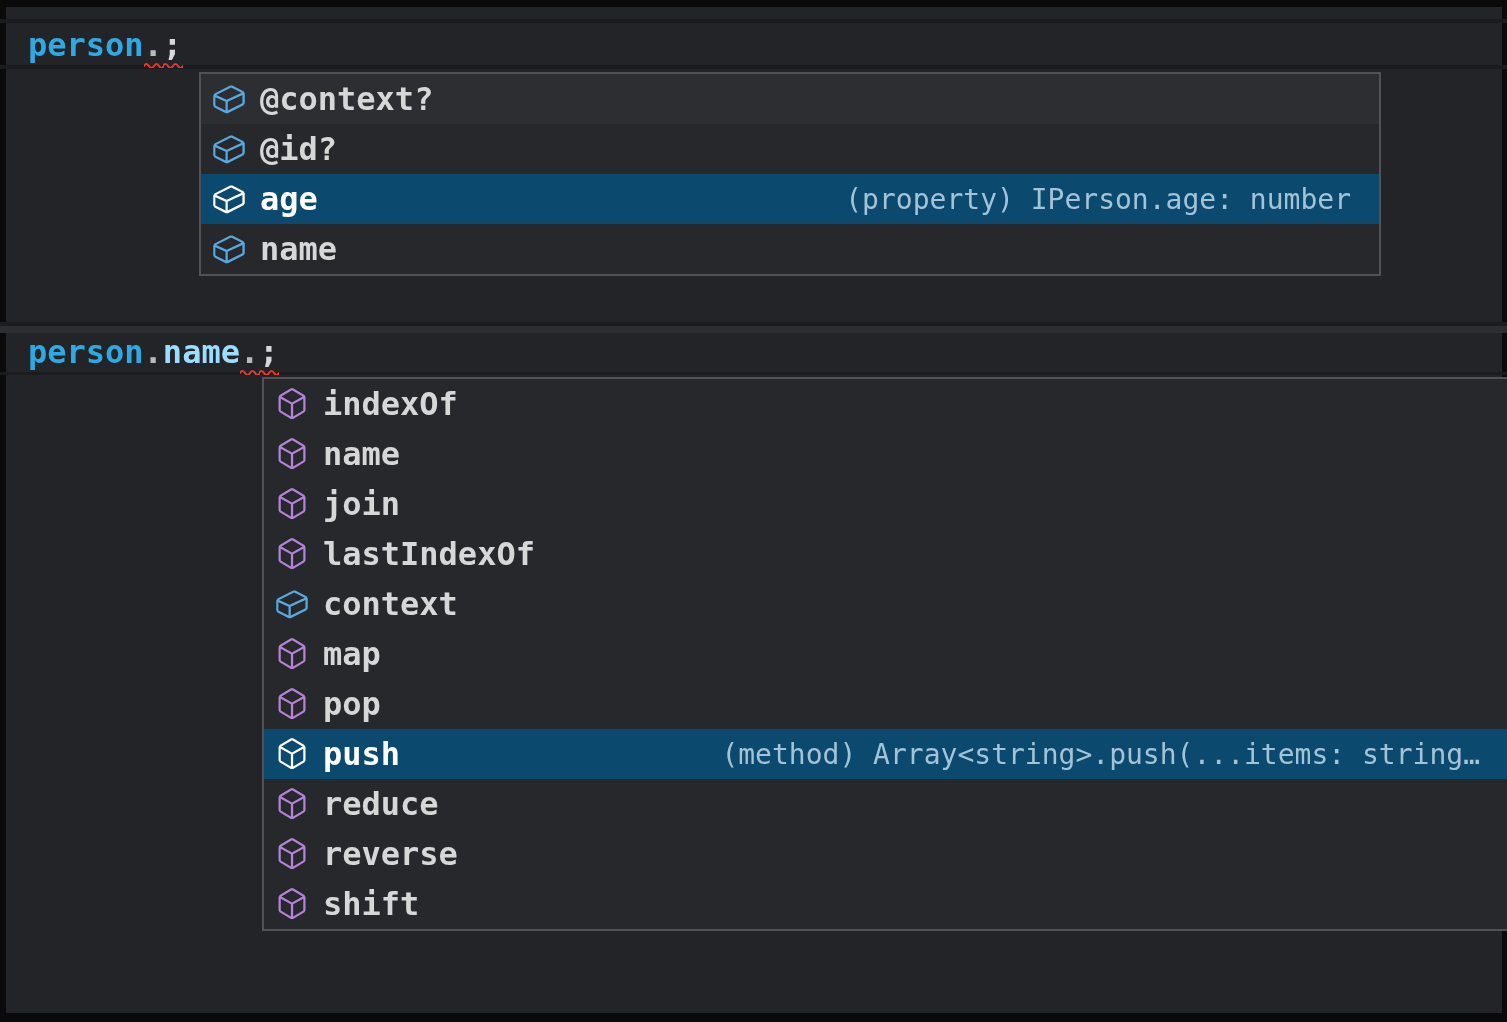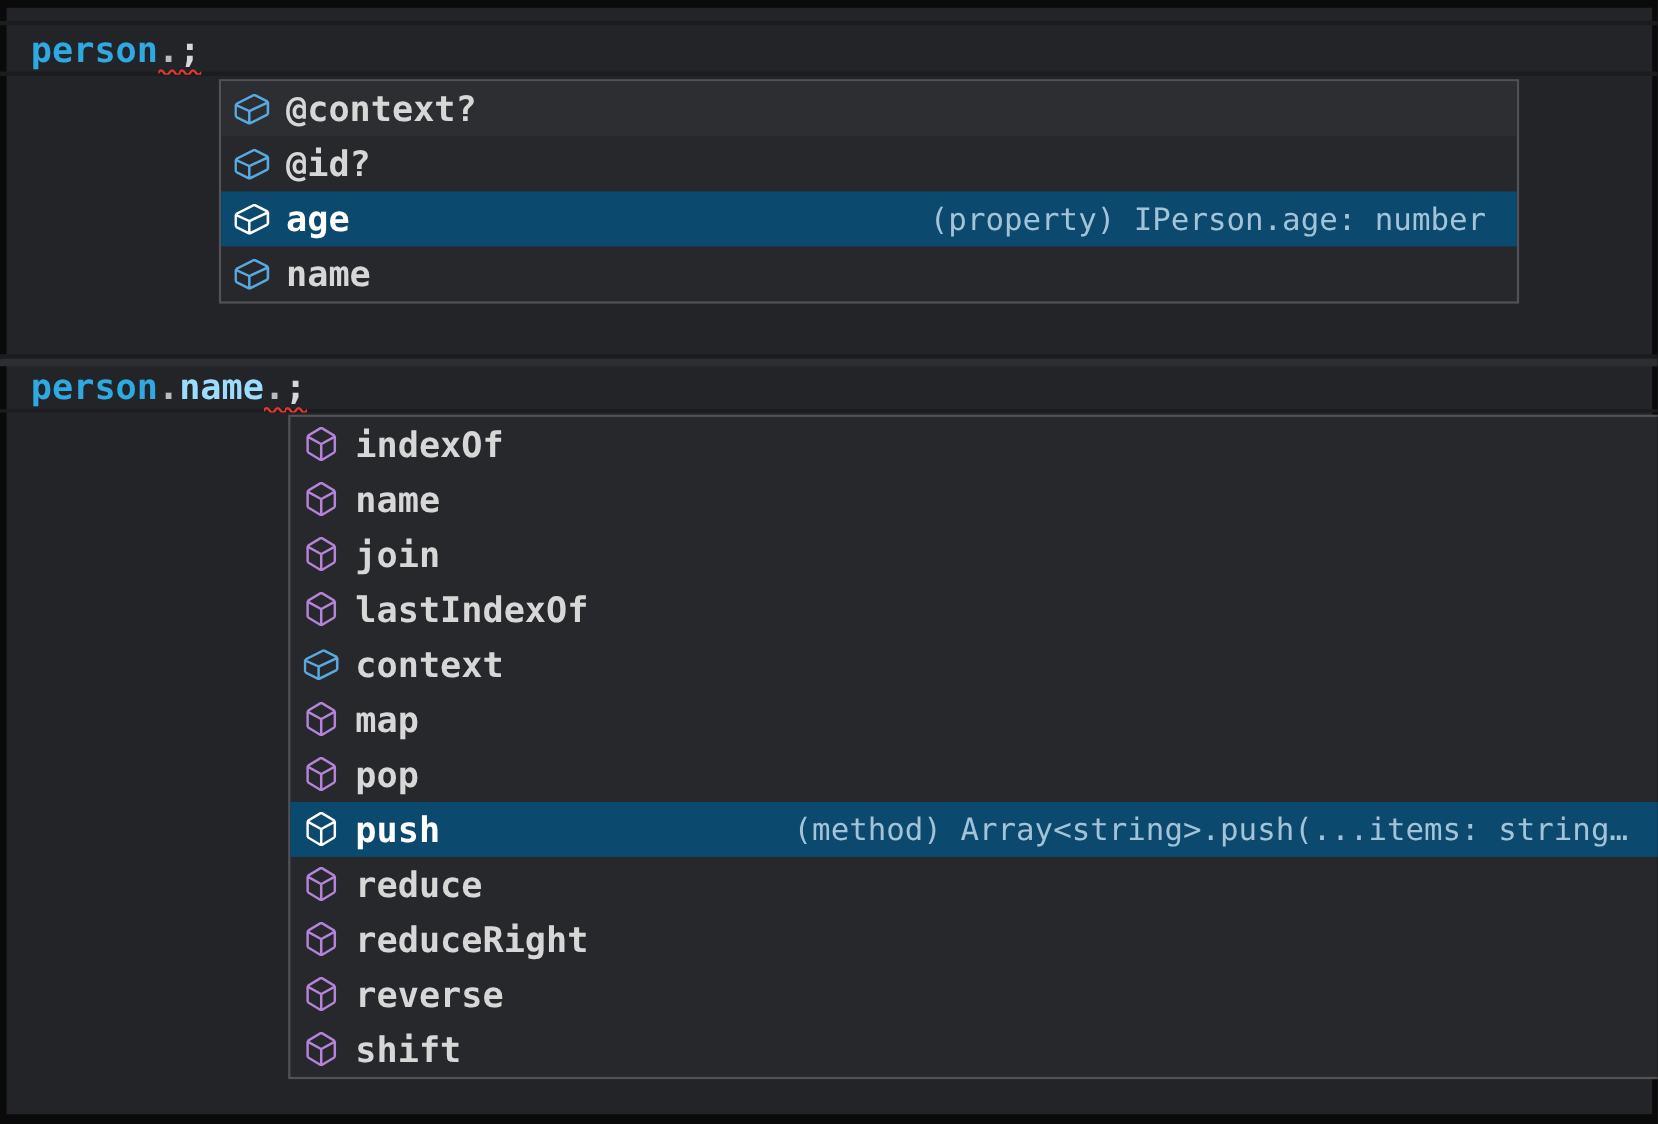--- a/index.html
+++ b/index.html
@@ -144,26 +144,20 @@
     <div class="row">
       <svg class="kindicon" viewBox="0 0 16 16">
         <path d="M13.51 4l-5-3h-1l-5 3-.49.86v6l.49.85 5 3h1l5-3 .49-.85v-6L13.51 4zM7.5 13.56l-4.5-2.7V5.7l4.5 2.45v5.41zM3.27 4.7l4.74-2.84 4.74 2.84-4.74 2.59L3.27 4.7zm9.74 6.16l-4.5 2.7V8.15l4.5-2.45v5.16z" fill="#b583d9"></path>
       </svg>
       <span class="lbl">reduce</span>
     </div>
     <div class="row">
       <svg class="kindicon" viewBox="0 0 16 16">
         <path d="M13.51 4l-5-3h-1l-5 3-.49.86v6l.49.85 5 3h1l5-3 .49-.85v-6L13.51 4zM7.5 13.56l-4.5-2.7V5.7l4.5 2.45v5.41zM3.27 4.7l4.74-2.84 4.74 2.84-4.74 2.59L3.27 4.7zm9.74 6.16l-4.5 2.7V8.15l4.5-2.45v5.16z" fill="#b583d9"></path>
       </svg>
-      <span class="lbl">reduceRight</span>
-    </div>
-    <div class="row">
-      <svg class="kindicon" viewBox="0 0 16 16">
-        <path d="M13.51 4l-5-3h-1l-5 3-.49.86v6l.49.85 5 3h1l5-3 .49-.85v-6L13.51 4zM7.5 13.56l-4.5-2.7V5.7l4.5 2.45v5.41zM3.27 4.7l4.74-2.84 4.74 2.84-4.74 2.59L3.27 4.7zm9.74 6.16l-4.5 2.7V8.15l4.5-2.45v5.16z" fill="#b583d9"></path>
-      </svg>
       <span class="lbl">reverse</span>
     </div>
     <div class="row">
       <svg class="kindicon" viewBox="0 0 16 16">
         <path d="M13.51 4l-5-3h-1l-5 3-.49.86v6l.49.85 5 3h1l5-3 .49-.85v-6L13.51 4zM7.5 13.56l-4.5-2.7V5.7l4.5 2.45v5.41zM3.27 4.7l4.74-2.84 4.74 2.84-4.74 2.59L3.27 4.7zm9.74 6.16l-4.5 2.7V8.15l4.5-2.45v5.16z" fill="#b583d9"></path>
       </svg>
       <span class="lbl">shift</span>
     </div>
   </div>
 

